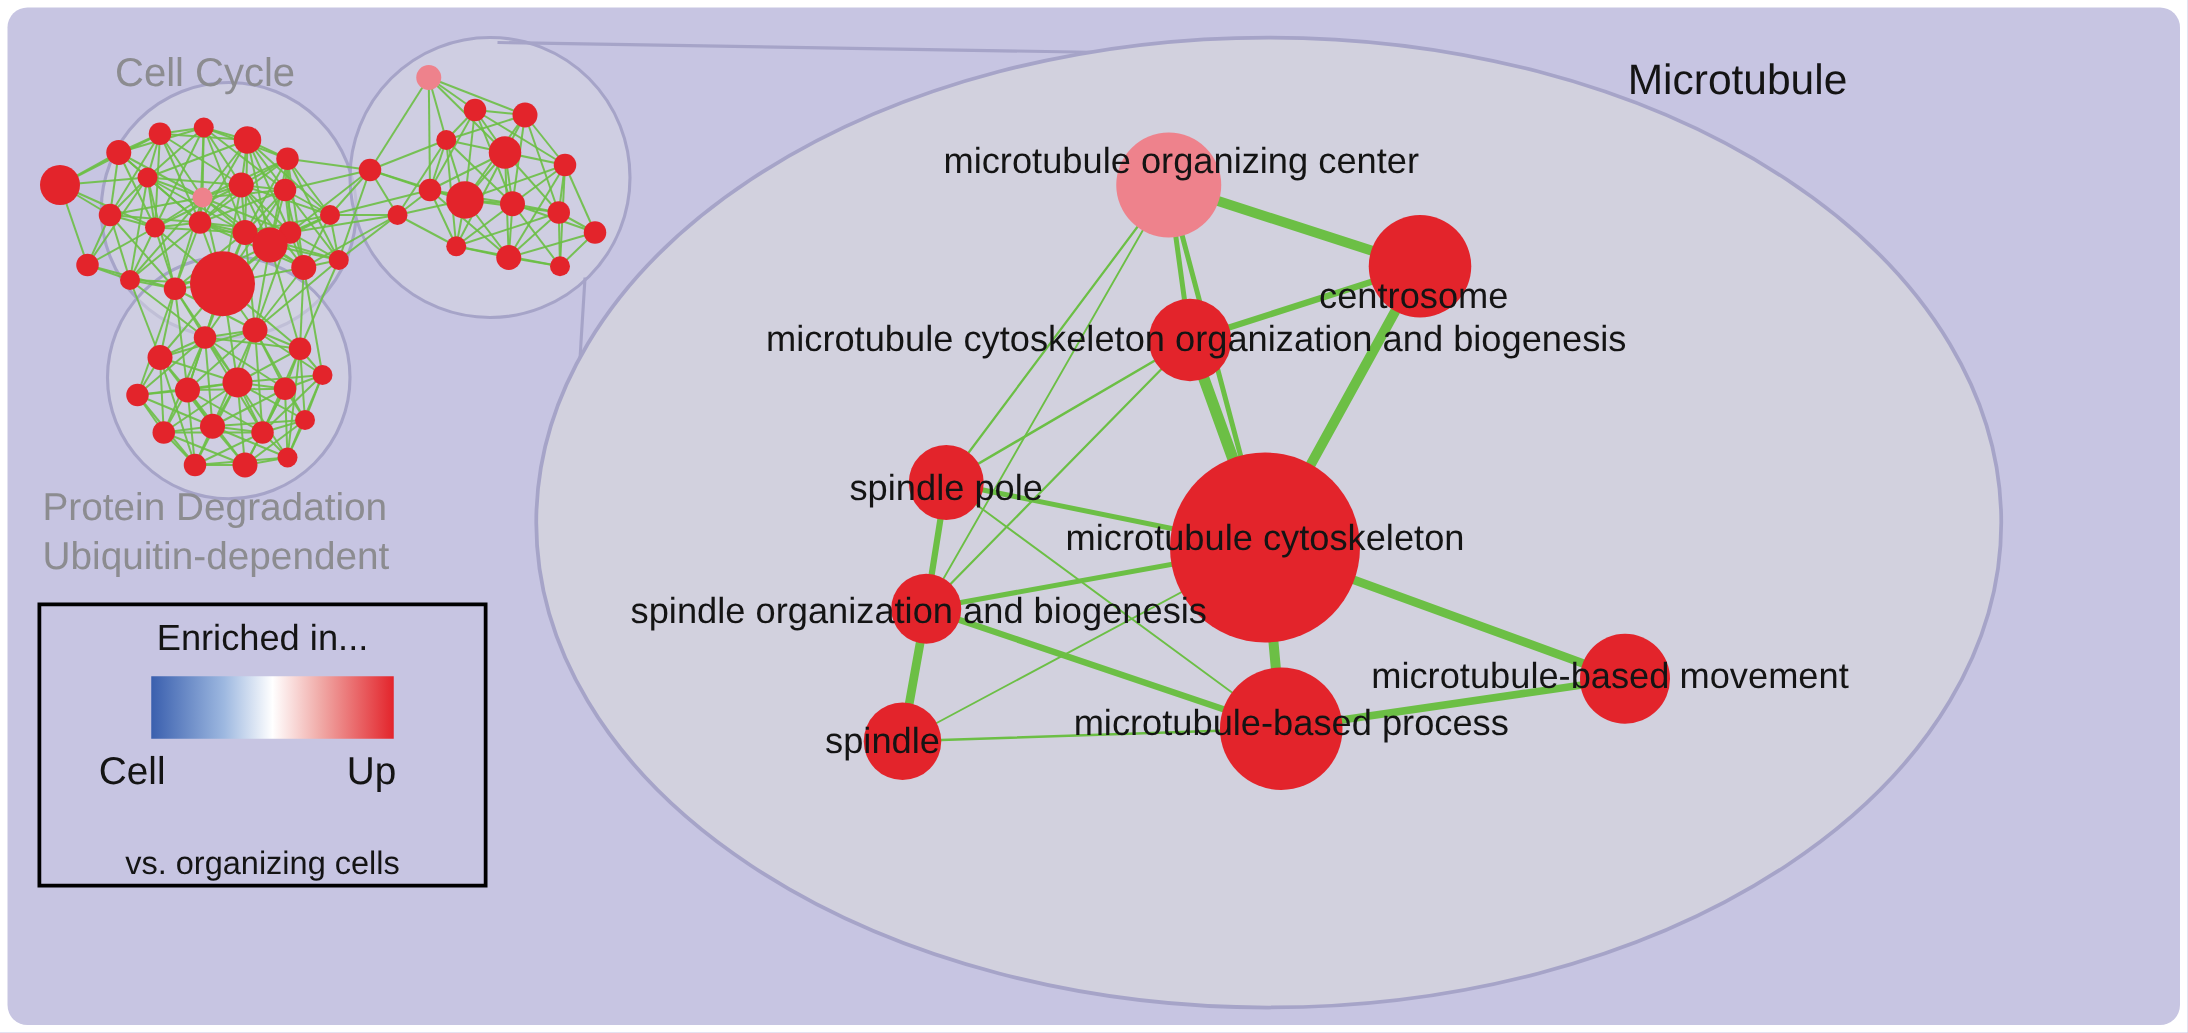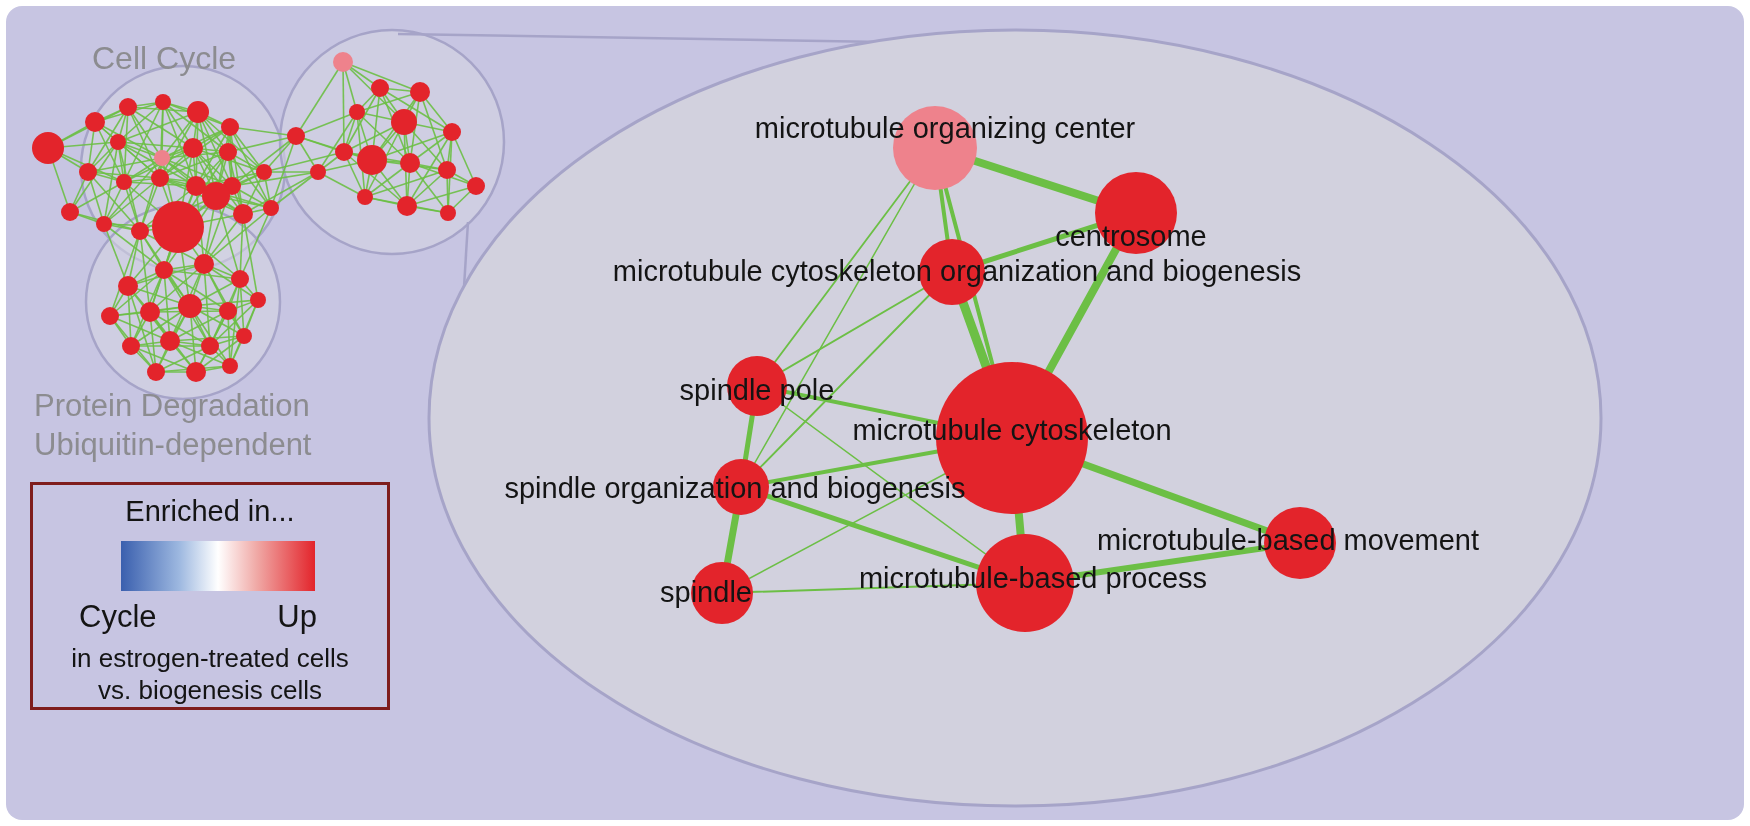--- a/index.html
+++ b/index.html
@@ -13,21 +13,21 @@
   }
   #net-svg{position:absolute;left:0;top:0;}
   #net-svg text{font-family:"Liberation Sans", sans-serif;font-size:29px;fill:#141414;}
   .overlay{position:absolute;z-index:5;}
   .cluster-label{color:#8c8c90;}
   .cell-cycle-label{left:92px;top:40px;width:212px;text-align:left;font-size:32px;}
   .ubiquitin-label{left:34px;top:386px;font-size:31px;line-height:39px;}
   .detail-title{left:1250px;top:44px;width:280px;text-align:center;font-size:34px;line-height:41px;color:#141414;}
   .legend{
     position:absolute;left:30px;top:482px;width:360px;height:228px;
-    border:3px solid #7f1d1d;box-sizing:border-box;z-index:6;
+    border:3px solid #000000;box-sizing:border-box;z-index:6;
   }
   .legend-title{position:absolute;left:0;top:10px;width:100%;text-align:center;font-size:29px;color:#141414;}
   .grad-bar{position:absolute;left:88px;top:56px;width:194px;height:50px;}
   .du-row{
     position:absolute;left:0;top:114px;width:100%;box-sizing:border-box;
     display:flex;justify-content:space-between;padding:0 70px 0 46px;
     font-size:31px;color:#141414;
   }
   .legend-sub1{position:absolute;left:0;top:158px;width:100%;text-align:center;font-size:26px;color:#141414;}
   .legend-sub2{position:absolute;left:0;top:190px;width:100%;text-align:center;font-size:26px;color:#141414;}
@@ -453,24 +453,24 @@
   </svg>
 
 <div class="overlay cluster-label cell-cycle-label">Cell Cycle</div>
 
 <div class="overlay cluster-label ubiquitin-label">
   <div>Protein Degradation</div>
   <div>Ubiquitin-dependent</div>
 </div>
 
 <div class="overlay detail-title">
+  <div>Microtubule</div>
 </div>
 
 <div class="legend">
   <div class="legend-title">Enriched in...</div>
   <div class="grad-bar" id="grad-bar" style="background: linear-gradient(90deg, rgb(58, 95, 174) 0%, rgb(157, 184, 224) 30%, rgb(255, 255, 255) 50%, rgb(240, 169, 166) 70%, rgb(227, 36, 43) 100%);"></div>
   <div class="du-row">
-    <span>Cycle</span>
+    <span>Cell</span>
     <span>Up</span>
   </div>
-  <div class="legend-sub1">in estrogen-treated cells</div>
-  <div class="legend-sub2">vs. biogenesis cells</div>
+  <div class="legend-sub2">vs. organizing cells</div>
 </div>
 
 </body></html>

